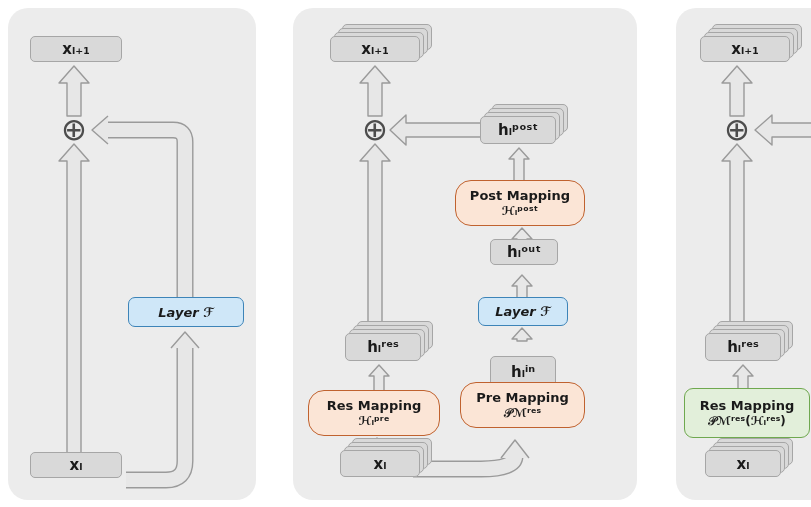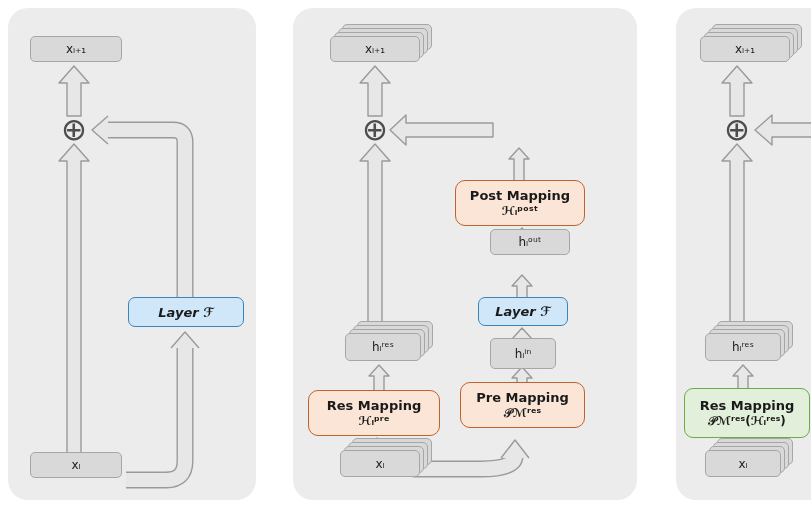--- a/index.html
+++ b/index.html
@@ -7,26 +7,26 @@
           font-family:"DejaVu Sans",sans-serif;color:#1a1a1a;}
   .panel{position:absolute;top:8px;height:492px;background:#ececec;border-radius:20px;}
   #p1{left:8px;width:248px;}
   #p2{left:293px;width:344px;}
   #p3{left:676px;width:200px;}
   svg.arrows{position:absolute;left:0;top:0;z-index:1;}
   .box{position:absolute;z-index:2;display:flex;align-items:center;justify-content:center;
        box-sizing:border-box;text-align:center;}
   .gray{background:#d9d9d9;border:1px solid #a6a6a6;border-radius:5px;}
   .blue{background:#cfe7f8;border:1.6px solid #3d84b8;border-radius:7px;font-style:italic;}
-  .orange{background:#fbe5d6;border:1.6px solid #c0622f;border-radius:10px;}
+  .orange{background:#fbe5d6;border:1.6px solid #c0622f;border-radius:16px;}
   .green{background:#e2efda;border:1.6px solid #6fa84f;border-radius:9px;}
   .two-line{flex-direction:column;line-height:1.18;padding:2px 4px;}
   .title{font-weight:700;font-size:13px;}
   .formula{font-size:12px;font-weight:700;}
-  .math{font-weight:400;font-size:12px;}
+  .math{font-weight:700;font-size:15px;}
   .stack{position:absolute;z-index:2;}
   .stack .layer{position:absolute;width:100%;height:100%;background:#d9d9d9;
                 border:1px solid #a6a6a6;border-radius:5px;box-sizing:border-box;}
   .stack .l3{left:12px;top:-12px;}
   .stack .l2{left:8px;top:-8px;}
   .stack .l1{left:4px;top:-4px;}
   .stack .front{left:0;top:0;display:flex;align-items:center;justify-content:center;}
   .oplus{position:absolute;z-index:2;width:36px;height:36px;line-height:34px;
          font-size:31px;text-align:center;color:#4d4d4d;}
 </style>
@@ -104,33 +104,39 @@
 
     <div class="stack" style="left:37px;top:28px;width:90px;height:26px">
       <div class="layer l3"></div>
       <div class="layer l2"></div>
       <div class="layer l1"></div>
       <div class="layer front math">xₗ₊₁</div>
     </div>
 
     <div class="oplus" style="left:64px;top:104px">⊕</div>
 
+    <div class="stack" style="left:187px;top:108px;width:76px;height:28px">
+      <div class="layer l3"></div>
+      <div class="layer l2"></div>
+      <div class="layer l1"></div>
+      <div class="layer front math">hₗᵖᵒˢᵗ</div>
+    </div>
 
     <div class="box orange two-line" style="left:162px;top:172px;width:130px;height:46px">
       <div class="title">Post Mapping</div>
       <div class="formula">ℋₗᵖᵒˢᵗ</div>
     </div>
 
-    <div class="box gray math" style="left:197px;top:221px;width:80px;height:26px">hₗᵒᵘᵗ</div>
+    <div class="box gray math" style="left:197px;top:231px;width:68px;height:26px">hₗᵒᵘᵗ</div>
 
     <div class="box blue" style="left:185px;top:289px;width:90px;height:29px">
       <span class="title">Layer ℱ</span>
     </div>
 
-    <div class="box gray math" style="left:197px;top:330px;width:66px;height:31px">hₗⁱⁿ</div>
+    <div class="box gray math" style="left:197px;top:348px;width:66px;height:31px">hₗⁱⁿ</div>
 
     <div class="box orange two-line" style="left:167px;top:374px;width:125px;height:46px">
       <div class="title">Pre Mapping</div>
       <div class="formula">𝒫ℳʳᵉˢ</div>
     </div>
 
     <div class="box orange two-line" style="left:15px;top:382px;width:132px;height:46px">
       <div class="title">Res Mapping</div>
       <div class="formula">ℋₗᵖʳᵉ</div>
     </div>

